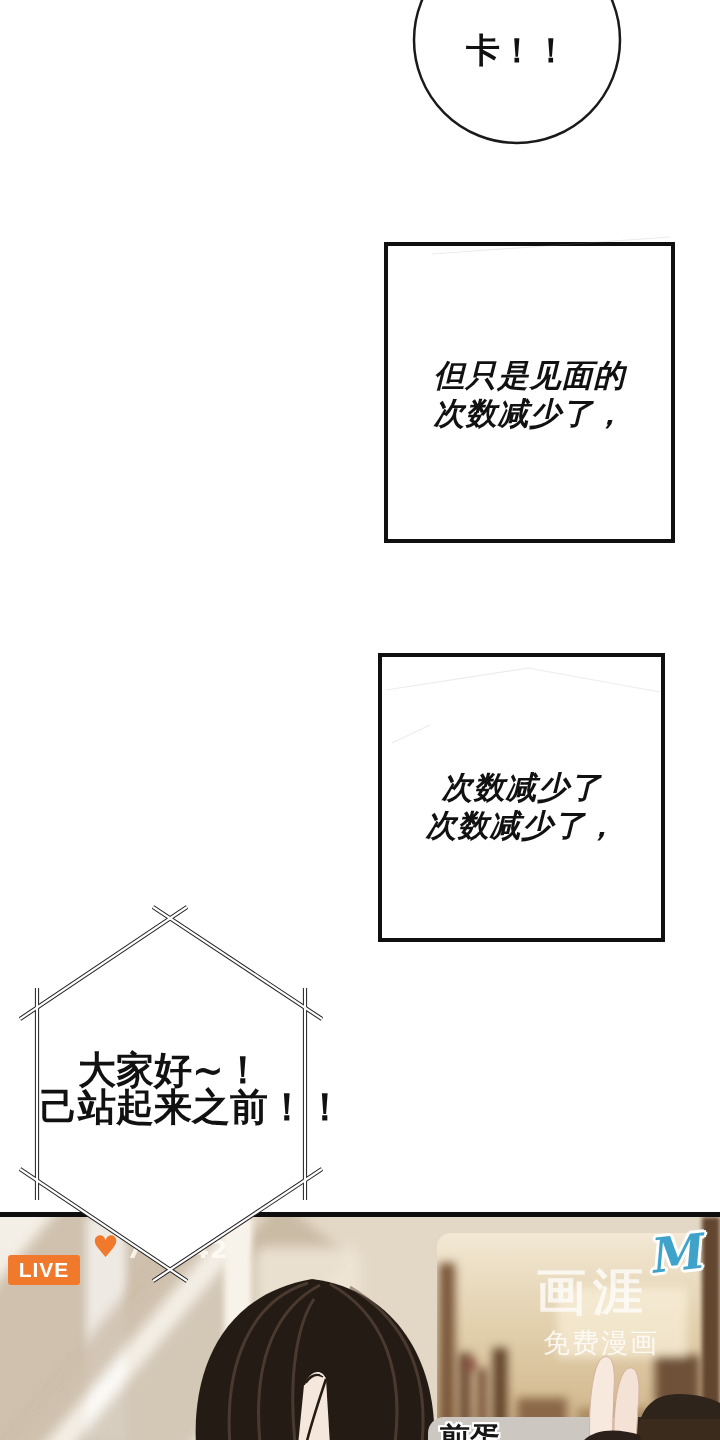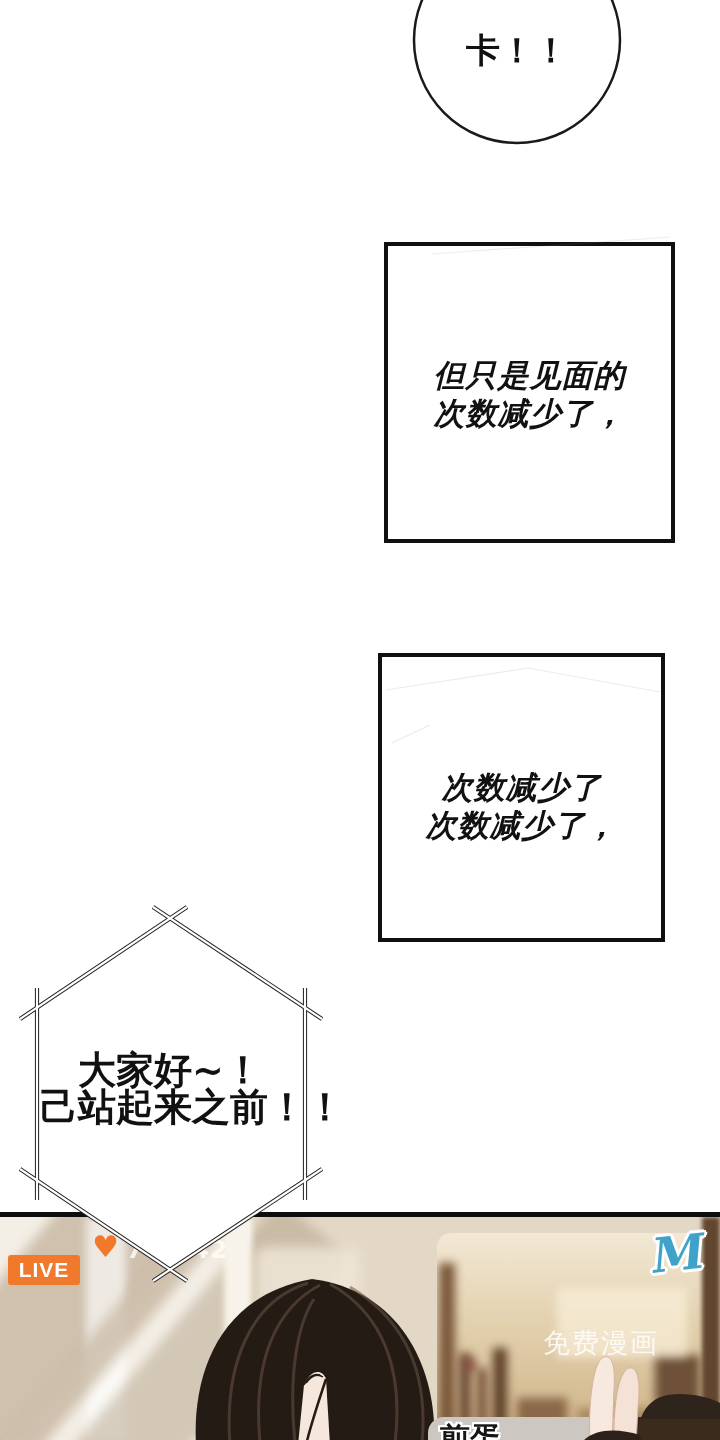--- a/index.html
+++ b/index.html
@@ -114,20 +114,21 @@
       <path d="M136,106 C128,130 120,155 116,172" fill="none" stroke="#241b14" stroke-width="2.5"></path>
     </svg>
 
     <div class="live-badge">
       <span>LIVE</span>
     </div>
     <div class="heart">♥</div>
     <div class="viewer-count">74,542</div>
 
     <div class="wm-monogram">M</div>
+    <div class="wm-logo">画涯</div>
     <div class="wm-tagline">免费漫画</div>
 
     <div class="speech-band">
       <div class="speech-band-text">煎蛋</div>
     </div>
 
     <svg class="char-hands" width="160" height="100" viewBox="0 0 160 100">
       <path d="M76,72 L160,72 L160,100 L76,100 Z" fill="#3a2b1d"></path>
       <path d="M76,100 C78,68 88,54 108,50 C126,47 150,52 160,58 L160,74 L78,74 Z" fill="#2e241b"></path>
       <path d="M54,100 C53,52 60,26 69,23 C77,21 81,34 78,62 L76,100 Z" fill="#f3e2d5" stroke="#d4b3a0" stroke-width="1"></path>

